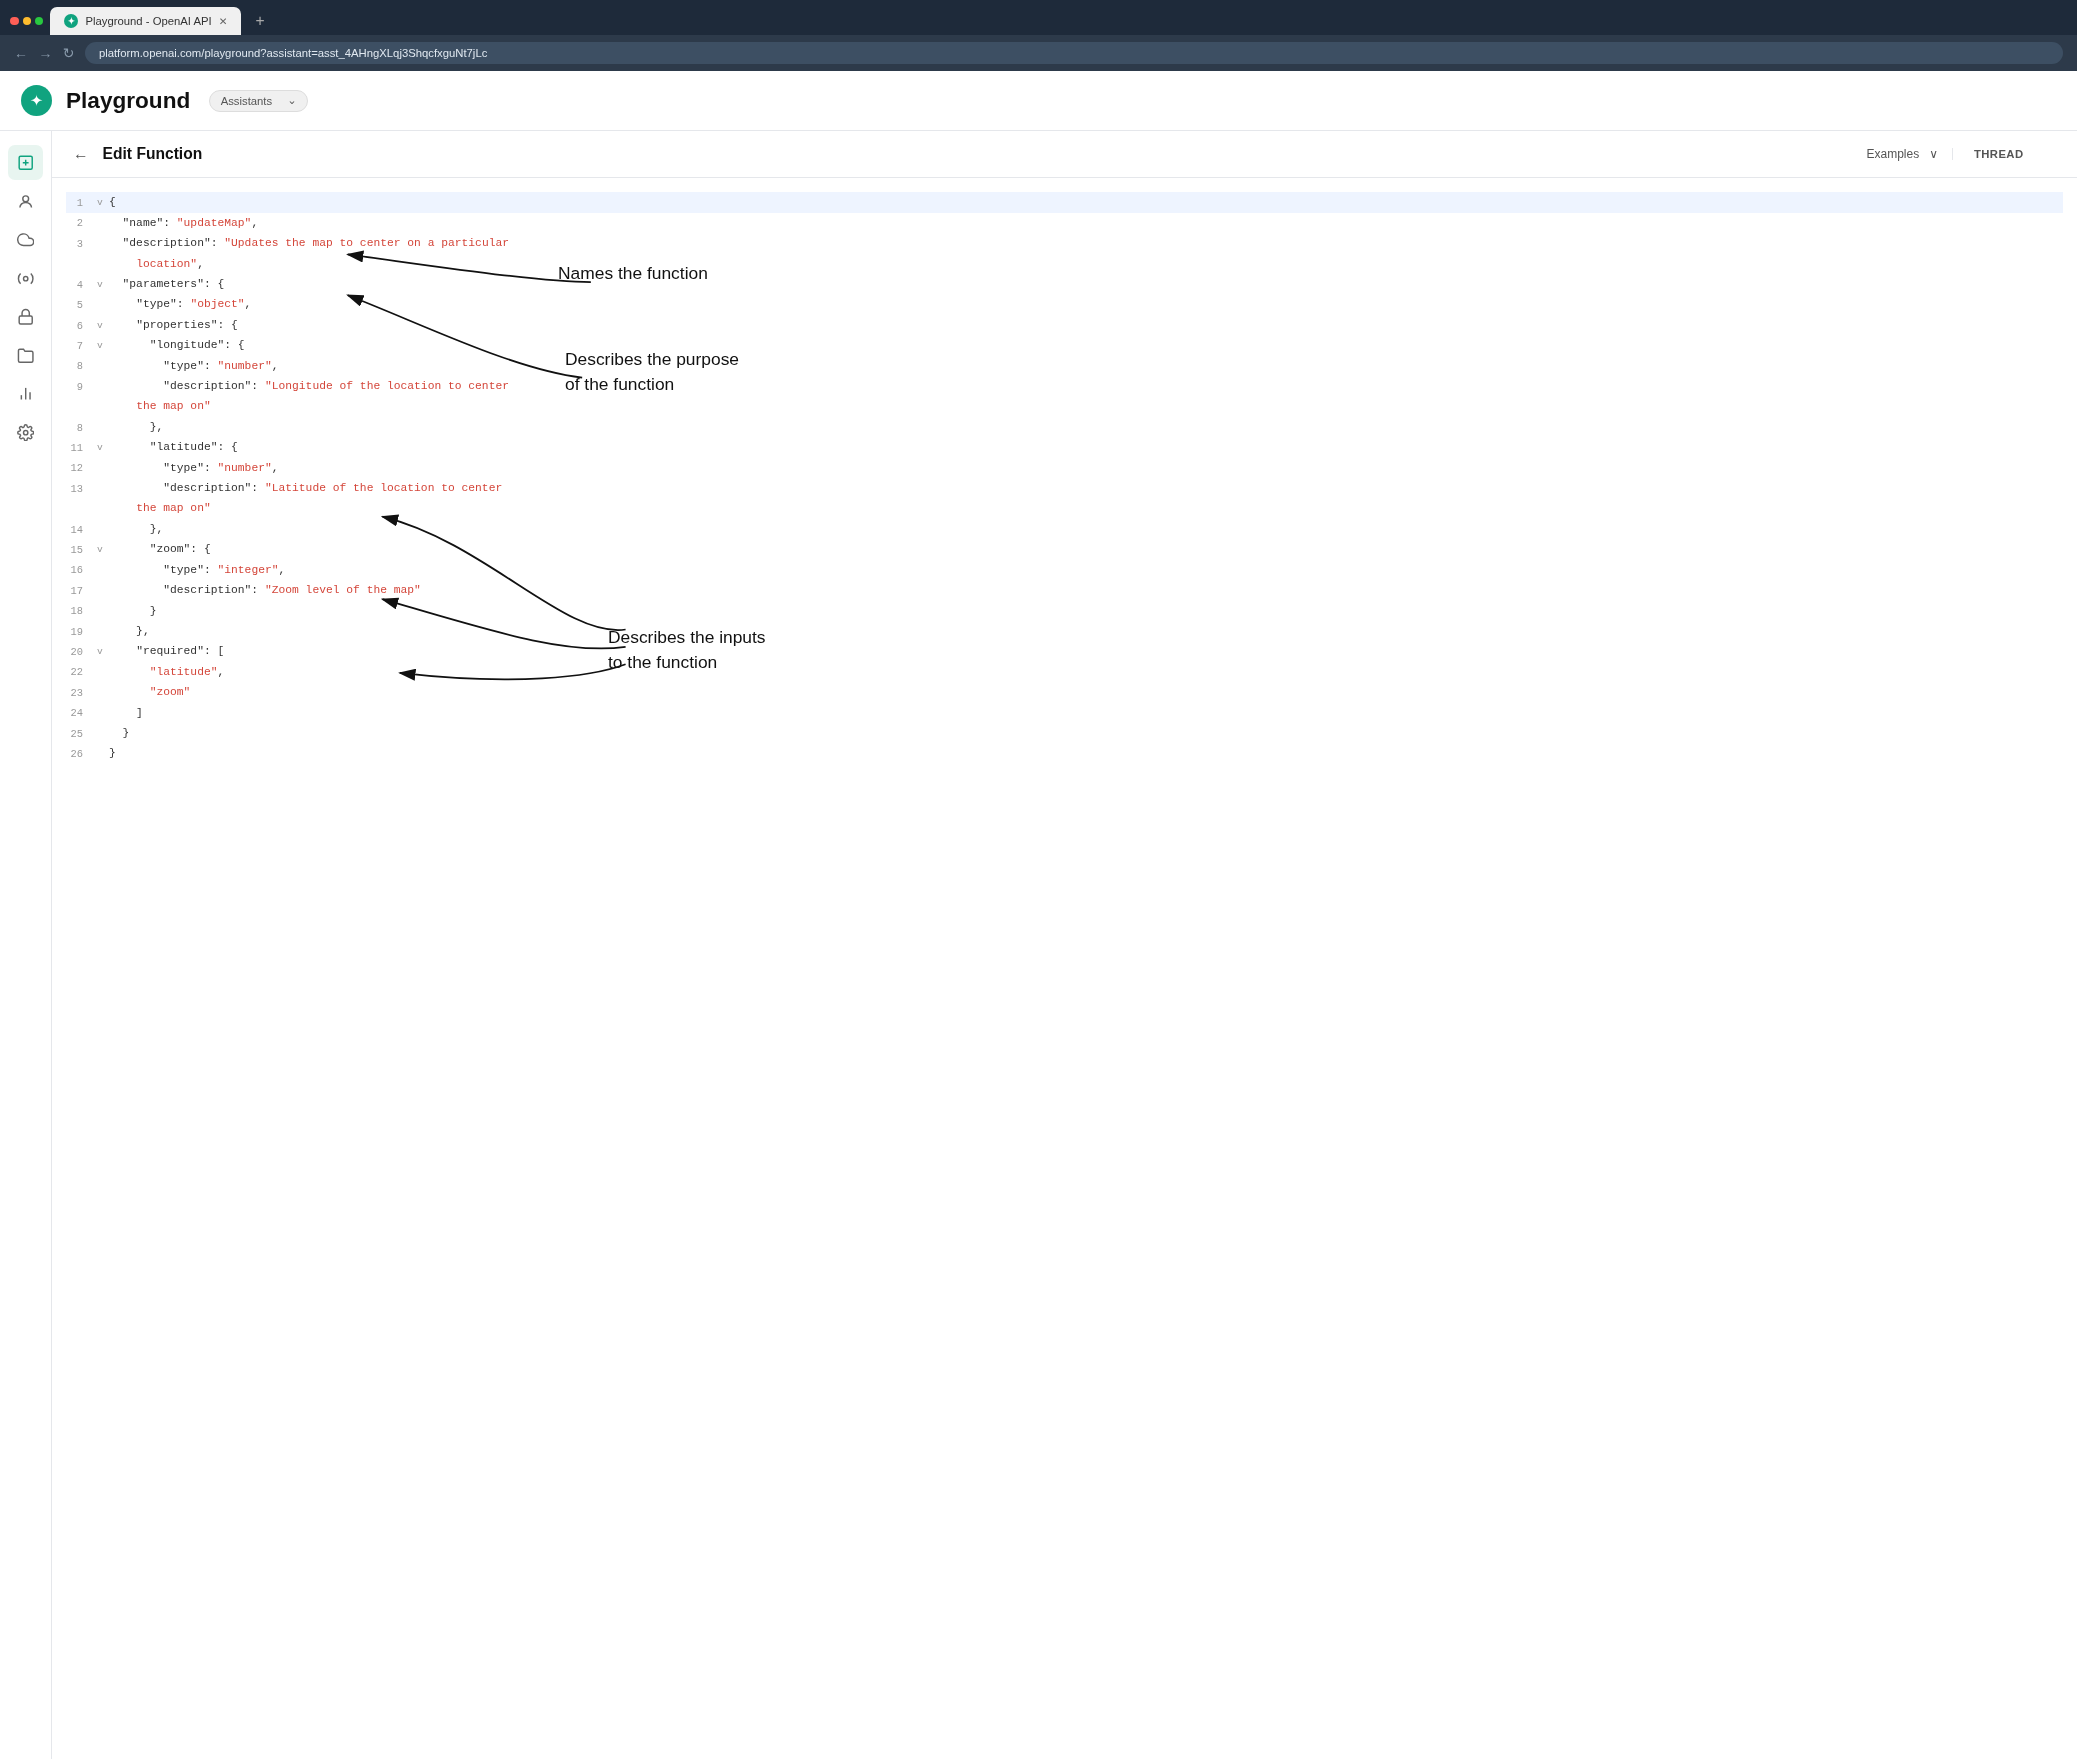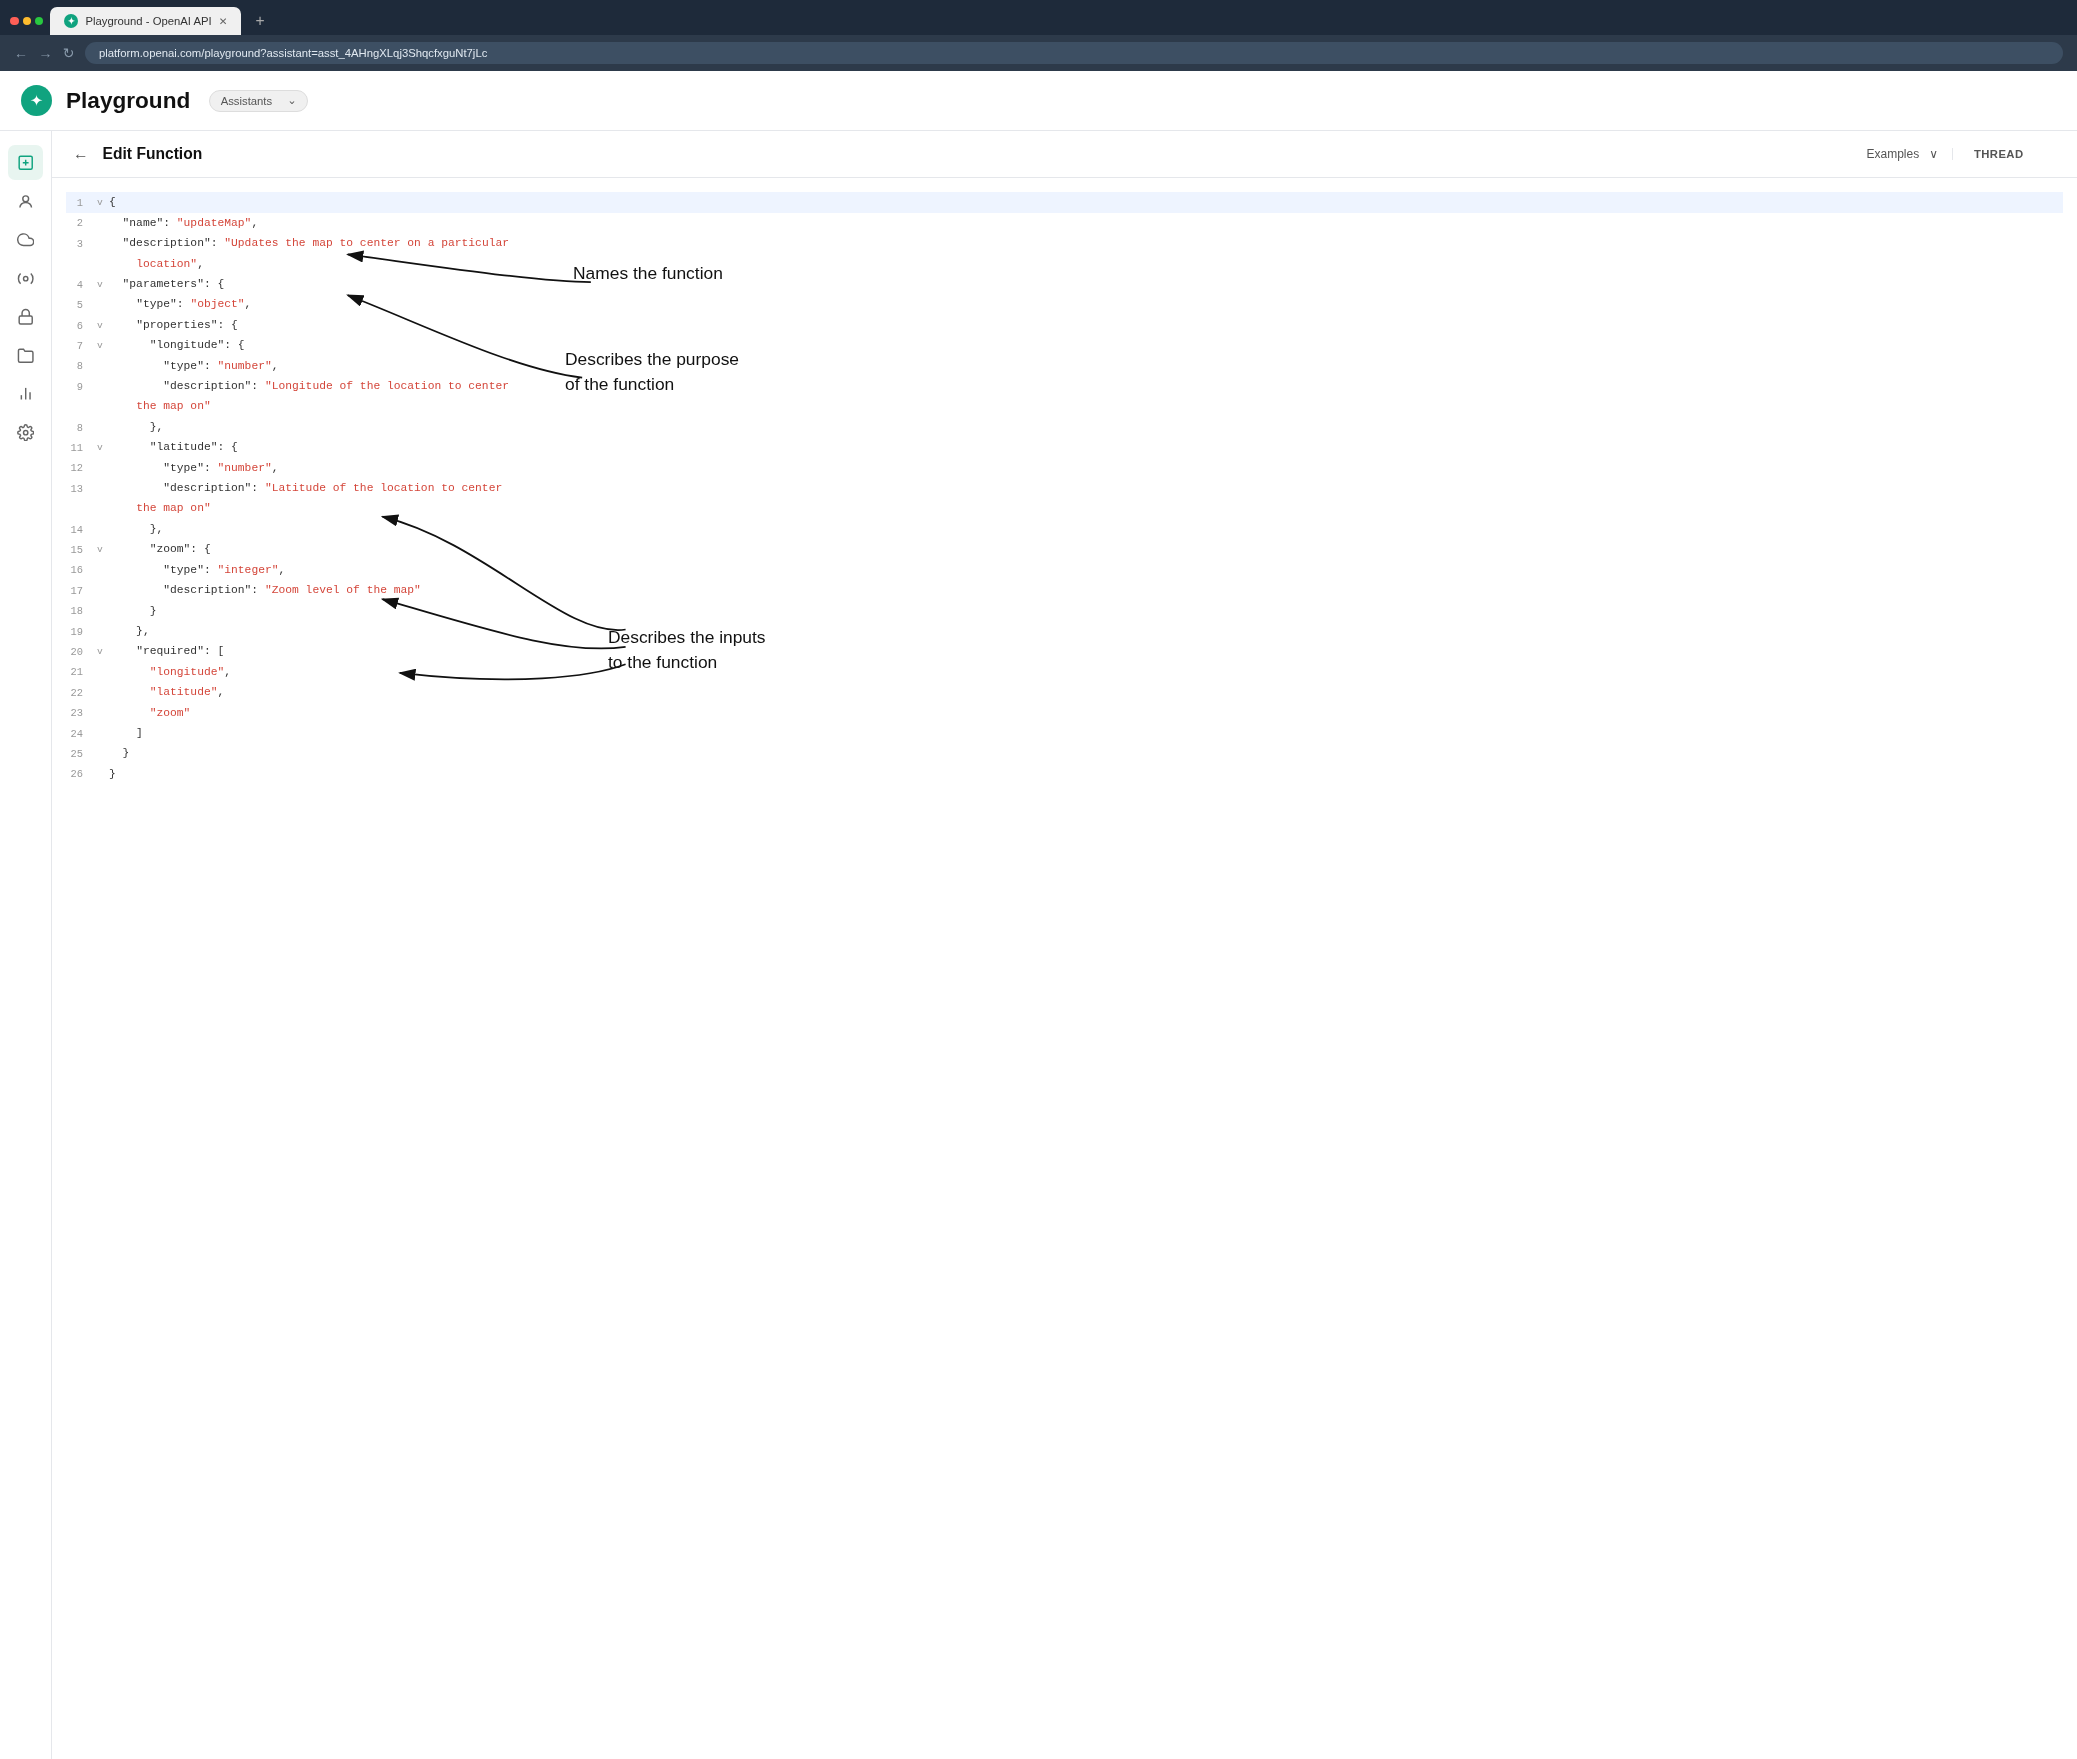--- a/index.html
+++ b/index.html
@@ -443,25 +443,20 @@
             <span class="line-toggle">&nbsp;</span>
             <span class="line-content">&nbsp;&nbsp;&nbsp;&nbsp;},</span>
           </div>
 
           <div class="code-line">
             <span class="line-num">20</span>
             <span class="line-toggle">v</span>
             <span class="line-content">&nbsp;&nbsp;&nbsp;&nbsp;<span class="code-key">"required":</span> [</span>
           </div>
 
-          <div class="code-line">
-            <span class="line-num">21</span>
-            <span class="line-toggle">&nbsp;</span>
-            <span class="line-content">&nbsp;&nbsp;&nbsp;&nbsp;&nbsp;&nbsp;<span class="code-string">"longitude"</span>,</span>
-          </div>
 
           <div class="code-line">
             <span class="line-num">22</span>
             <span class="line-toggle">&nbsp;</span>
             <span class="line-content">&nbsp;&nbsp;&nbsp;&nbsp;&nbsp;&nbsp;<span class="code-string">"latitude"</span>,</span>
           </div>
 
           <div class="code-line">
             <span class="line-num">23</span>
             <span class="line-toggle">&nbsp;</span>
@@ -500,21 +495,21 @@
 
             <path d="M 660 560 C 620 575, 530 585, 400 570" stroke="#111" stroke-width="2" fill="none" marker-end="url(#arrowhead)"></path>
 
             <defs>
               <marker id="arrowhead" markerWidth="10" markerHeight="7" refX="9" refY="3.5" orient="auto">
                 <polygon points="0 0, 10 3.5, 0 7" fill="#111"></polygon>
               </marker>
             </defs>
           </svg>
 
-          <div style="position:absolute; top:83px; left:521px; font-family:'Segoe UI',cursive,sans-serif; font-size:17.4px; color:#111; line-height:1.4;">
+          <div style="position:absolute; top:83px; left:506px; font-family:'Segoe UI',cursive,sans-serif; font-size:17.4px; color:#111; line-height:1.4;">
             <span>Names the function</span>
           </div>
           <div style="position:absolute; top:169px; left:513px; font-family:'Segoe UI',cursive,sans-serif; font-size:17.4px; color:#111; line-height:1.4;">
             <span>Describes the purpose</span><br>
             <span>of the function</span>
           </div>
           <div style="position:absolute; top:447px; left:556px; font-family:'Segoe UI',cursive,sans-serif; font-size:17.4px; color:#111; line-height:1.4;">
             <span>Describes the inputs</span><br>
             <span>to the function</span>
           </div>

